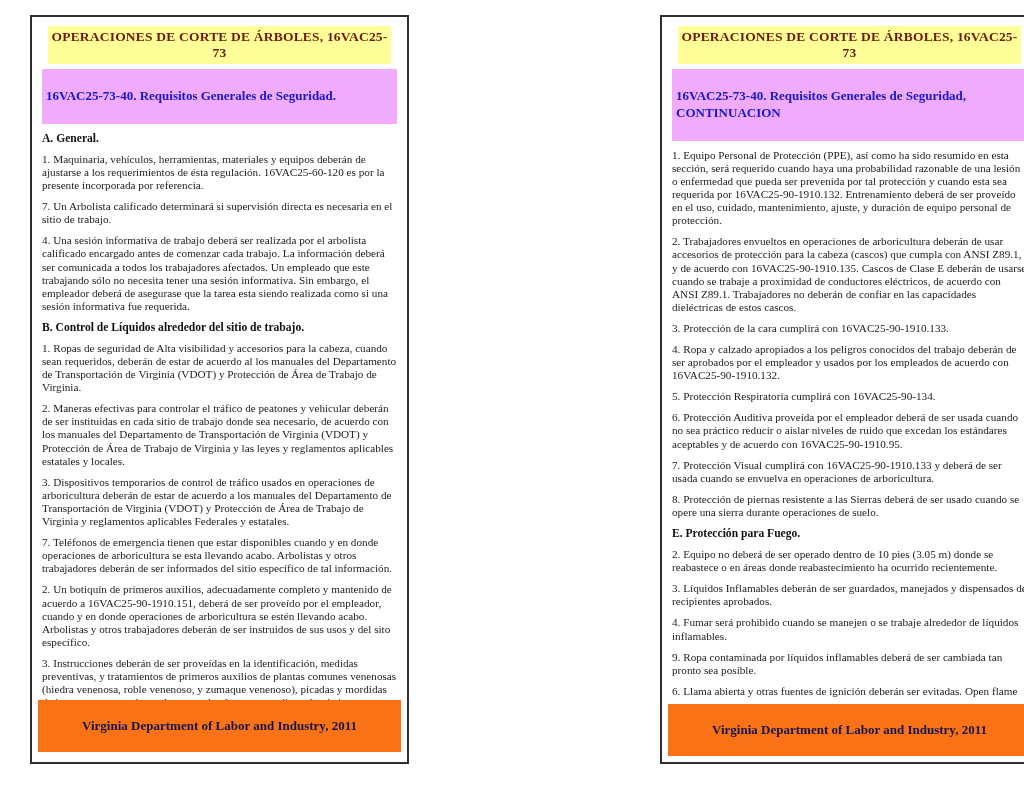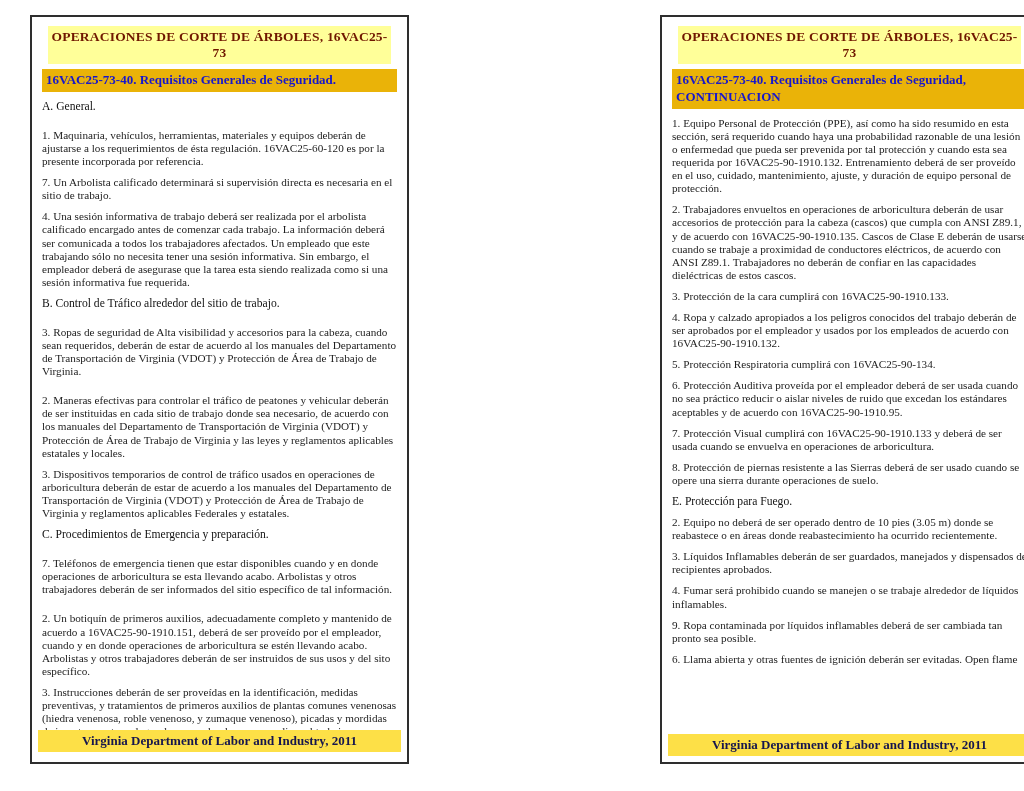--- a/index.html
+++ b/index.html
@@ -26,73 +26,72 @@
     background: #ffff99;
     color: #701800;
     font-weight: bold;
     font-size: 13.5px;
     text-align: center;
     padding: 3px 2px;
     margin: 1px 6px 5px 6px;
     letter-spacing: 0.2px;
   }
   .doc-subtitle {
-    background: #eab308;
+    background: #f0abfc;
     color: #1717cc;
     font-weight: bold;
     font-size: 13px;
     line-height: 1.3;
-    padding: 3px 4px;
+    padding: 19px 4px;
     margin: 0 0 3px 0;
   }
   .section-heading {
-    font-weight: normal;
+    font-weight: bold;
     font-size: 11.6px;
     color: #111111;
     margin: 8px 0 0 0;
   }
   .section-heading.gap-below { margin-bottom: 8px; }
   p.body-par {
     font-size: 11.2px;
     line-height: 1.17;
     color: #1c1c1c;
     margin: 8px 0 0 0;
   }
-  p.body-par.tight { margin-top: 16px; }
+  p.body-par.tight { margin-top: 8px; }
   .footer-bar {
     position: absolute;
     left: 6px; right: 6px;
-    background: #fde047;
+    background: #f97316;
     color: #16164e;
     font-weight: bold;
     font-size: 13px;
     text-align: center;
-    padding: 3px 0;
+    padding: 18px 0;
   }
   .footer-lo  { bottom: 10px; }
   .footer-lo2 { bottom: 6px; }
 </style>
 </head>
 <body>
 
 <div class="panel panel-left">
   <div class="doc-title">OPERACIONES DE CORTE DE ÁRBOLES, 16VAC25-73</div>
   <div class="doc-subtitle">16VAC25-73-40. Requisitos  Generales de Seguridad.</div>
 
   <div class="section-heading">A. General.</div>
   <p class="body-par tight">1. Maquinaria, vehículos, herramientas, materiales y equipos deberán de ajustarse a los requerimientos de ésta regulación. 16VAC25-60-120 es por la presente incorporada por referencia.</p>
   <p class="body-par">7. Un Arbolista calificado determinará si supervisión directa es necesaria en el sitio de trabajo.</p>
   <p class="body-par">4. Una sesión informativa de trabajo deberá ser realizada por el arbolista calificado encargado antes de comenzar cada trabajo. La información deberá ser comunicada a todos los trabajadores afectados. Un empleado que este trabajando sólo no necesita tener una sesión informativa. Sin embargo, el empleador deberá de asegurase que la tarea esta siendo realizada como si una sesión informativa fue requerida.</p>
 
-  <div class="section-heading">B. Control de Tráfico alrededor del sitio de trabajo.</div>
-  <p class="body-par tight">3. Ropas de seguridad de Alta visibilidad y accesorios para la cabeza, cuando sean requeridos, deberán de estar de acuerdo al los manuales del Departamento de Transportación de Virginia (VDOT) y Protección de Área de Trabajo de Virginia.</p>
+  <div class="section-heading">B. Control de Líquidos alrededor del sitio de trabajo.</div>
+  <p class="body-par tight">1. Ropas de seguridad de Alta visibilidad y accesorios para la cabeza, cuando sean requeridos, deberán de estar de acuerdo al los manuales del Departamento de Transportación de Virginia (VDOT) y Protección de Área de Trabajo de Virginia.</p>
   <p class="body-par tight">2. Maneras efectivas para controlar el tráfico de peatones y vehicular deberán de ser instituidas en cada sitio de trabajo donde sea necesario, de acuerdo con los manuales del Departamento de Transportación de Virginia (VDOT) y Protección de Área de Trabajo de Virginia y las leyes y reglamentos aplicables estatales y locales.</p>
   <p class="body-par">3. Dispositivos temporarios de control de tráfico usados en operaciones de arboricultura deberán de estar de acuerdo a los manuales del Departamento de Transportación de Virginia (VDOT) y Protección de Área de Trabajo de Virginia y reglamentos aplicables Federales y estatales.</p>
 
-  <div class="section-heading">C. Procedimientos de Emergencia y preparación.</div>
   <p class="body-par tight">7. Teléfonos de emergencia tienen que estar disponibles cuando y en donde operaciones de arboricultura se esta llevando acabo. Arbolistas y otros trabajadores deberán de ser informados del sitio específico de tal información.</p>
   <p class="body-par tight">2. Un botiquín de primeros auxilios, adecuadamente completo y mantenido de acuerdo a 16VAC25-90-1910.151, deberá de ser proveído por el empleador, cuando y en donde operaciones de arboricultura se estén llevando acabo. Arbolistas y otros trabajadores deberán de ser instruidos de sus usos y del sito específico.</p>
   <p class="body-par">3. Instrucciones deberán de ser proveídas en la identificación, medidas preventivas, y tratamientos de primeros auxilios de plantas comunes venenosas (hiedra venenosa, roble venenoso, y zumaque venenoso), picadas y mordidas de insectos, y otras plagas de esa en donde se va a realizar el trabajo.</p>
 
   <div class="footer-bar footer-lo">Virginia Department of Labor and Industry, 2011</div>
 </div>
 
 <div class="panel panel-right">
   <div class="doc-title">OPERACIONES DE CORTE DE ÁRBOLES, 16VAC25-73</div>
   <div class="doc-subtitle">16VAC25-73-40. Requisitos  Generales de Seguridad, CONTINUACION</div>

